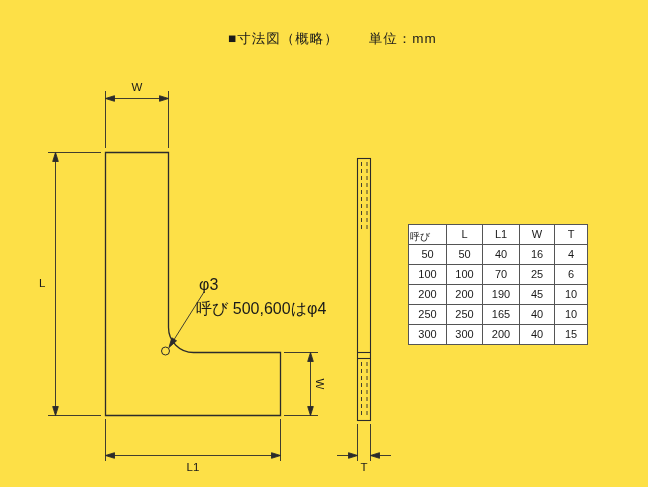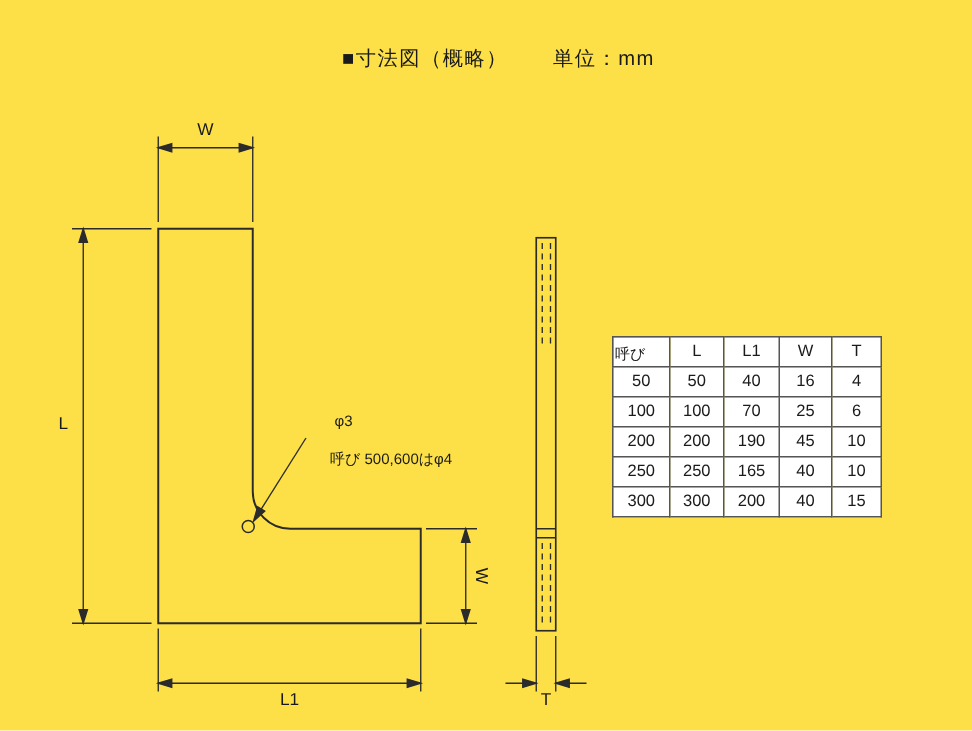--- a/index.html
+++ b/index.html
@@ -16,21 +16,21 @@
     display:flex;gap:30px;
     font-size:13.5px;letter-spacing:1px;white-space:nowrap;
   }
   .dim-label{
     position:absolute;font-size:11.5px;white-space:nowrap;
     transform:translateX(-50%);
   }
   .dim-label.no-center{transform:none;}
   .dim-label.rot{transform:translate(-50%,-50%) rotate(90deg);}
   .note-label{
-    position:absolute;font-size:10px;white-space:nowrap;margin-left:24px;
+    position:absolute;font-size:16px;white-space:nowrap;
   }
   svg{position:absolute;left:0;top:0;}
   
   table.spec{
     position:absolute;left:408px;top:224px;
     border-collapse:collapse;
     font-size:11px;line-height:1;
     table-layout:fixed;
   }
   table.spec th,table.spec td{

